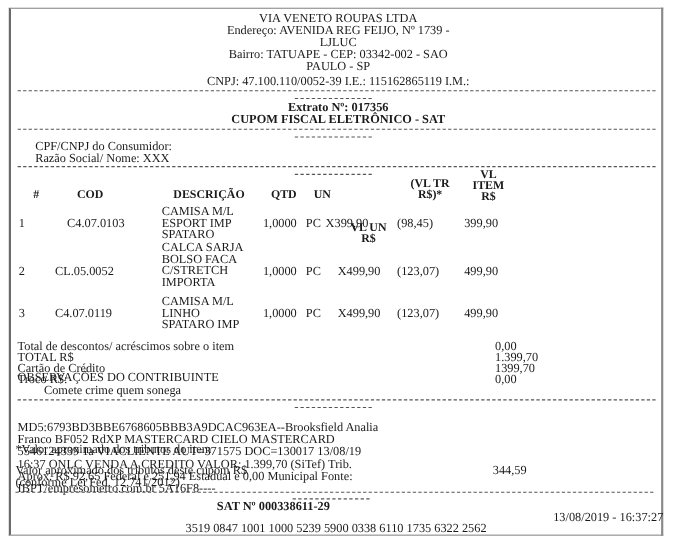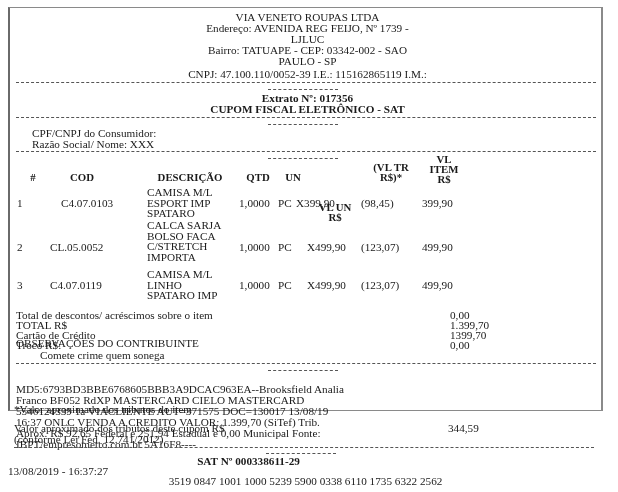--- a/index.html
+++ b/index.html
@@ -1,18 +1,18 @@
 <!DOCTYPE html>
 <html><head>
 <meta charset="utf-8">
 <style>
   html, body { margin: 0; padding: 0; background: #ffffff; }
   body { width: 618px; height: 492px; position: relative; overflow: hidden;
          font-family: "Liberation Serif", "DejaVu Serif", serif; color: #1a1a1a; }
-  .frame { position: absolute; left: 8px; top: 7px; width: 595px; height: 404px;
+  .frame { position: absolute; left: 8px; top: 7px; width: 595px; height: 480px;
            border: 1px solid #8a8a8a; border-left: 2px solid #6a6a6a; border-right: 2px solid #8a8a8a;
            box-sizing: border-box; background: #fff; }
   .line { position: absolute; white-space: nowrap; font-size: 11.2px; line-height: 11px; }
   .center { left: 0; width: 595px; text-align: center; }
   .bold { font-weight: bold; }
   .dash { position: absolute; left: 6px; width: 580px; border-top: 1px dashed #555; height: 0; }
   .dash-short { position: absolute; left: 258px; width: 70px; border-top: 1px dashed #555; height: 0; }
   .hdr { position: absolute; font-weight: bold; font-size: 10.8px; line-height: 10px; text-align: center; }
   .cell { position: absolute; font-size: 11.2px; line-height: 10.5px; white-space: nowrap; }
   .right { text-align: left; }
@@ -134,20 +134,20 @@
 
 <div class="line" style="position:absolute;top:404px;left:14px;" data-name="tax-footnote">*Valor aproximado dos tributos do item</div>
 <div class="line" style="position:absolute;top:423px;left:14px;" data-name="tax-total-label">Valor aproximado dos tributos deste cupom R$</div>
 <div class="line right" style="position:absolute;top:423px;left:448px;width:136px;" data-name="tax-total-value">344,59</div>
 <div class="line" style="position:absolute;top:434px;left:14px;" data-name="tax-law">(conforme Lei Fed. 12.741/2012)</div>
 
 <div style="position:absolute;left:14px;top:447px;width:580px;border-top:1px dashed #555;" data-name="separator"></div>
 <div style="position:absolute;left:266px;top:453px;width:70px;border-top:1px dashed #555;" data-name="separator"></div>
 
 <div class="line bold" style="position:absolute;left:8px;width:481px;text-align:center;top:456px;" data-name="sat-number">SAT Nº 000338611-29</div>
-<div class="line" style="position:absolute;left:8px;width:595px;text-align:left;top:466px;" data-name="sat-datetime">13/08/2019 - 16:37:27</div>
+<div class="line" style="position:absolute;left:8px;width:595px;text-align:right;top:466px;" data-name="sat-datetime">13/08/2019 - 16:37:27</div>
 <div class="line" style="position:absolute;left:8px;width:595px;text-align:center;top:476px;" data-name="access-key">3519 0847 1001 1000 5239 5900 0338 6110 1735 6322 2562</div>
 
 <style>
   
   .frame .line[data-name="observations-title"] { top: 330px !important; }
   .frame .line[data-name="observations-line"]:nth-of-type(1) {}
 </style>
 
 </body></html>

